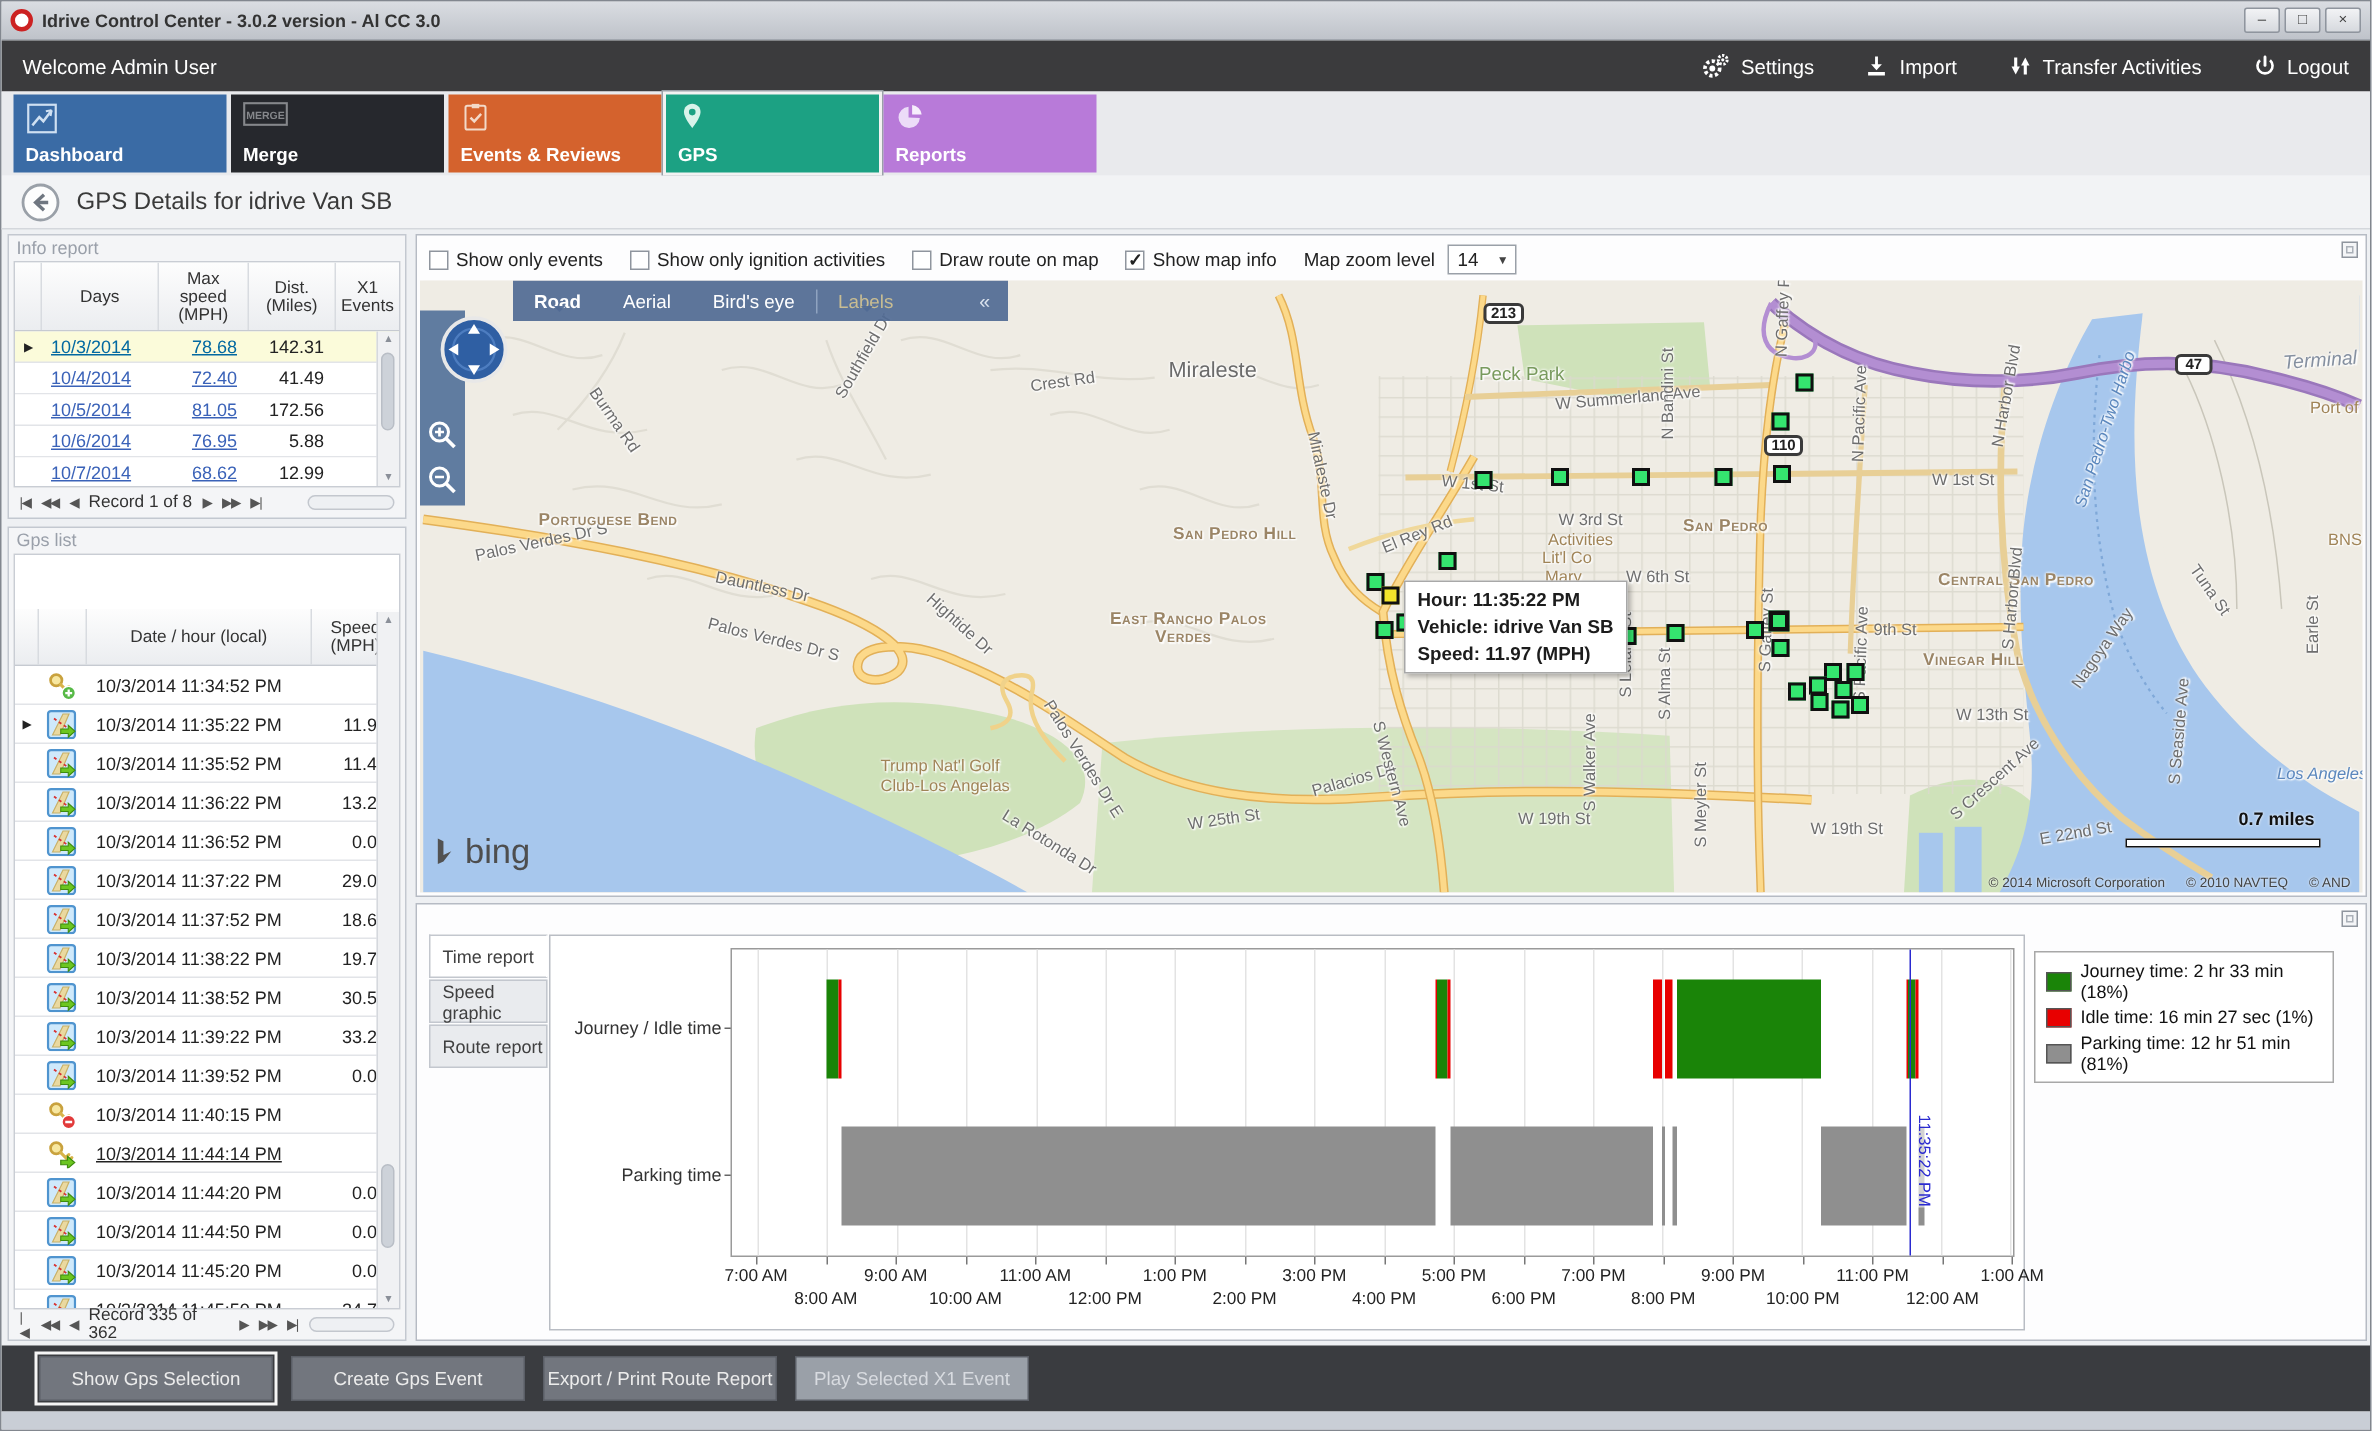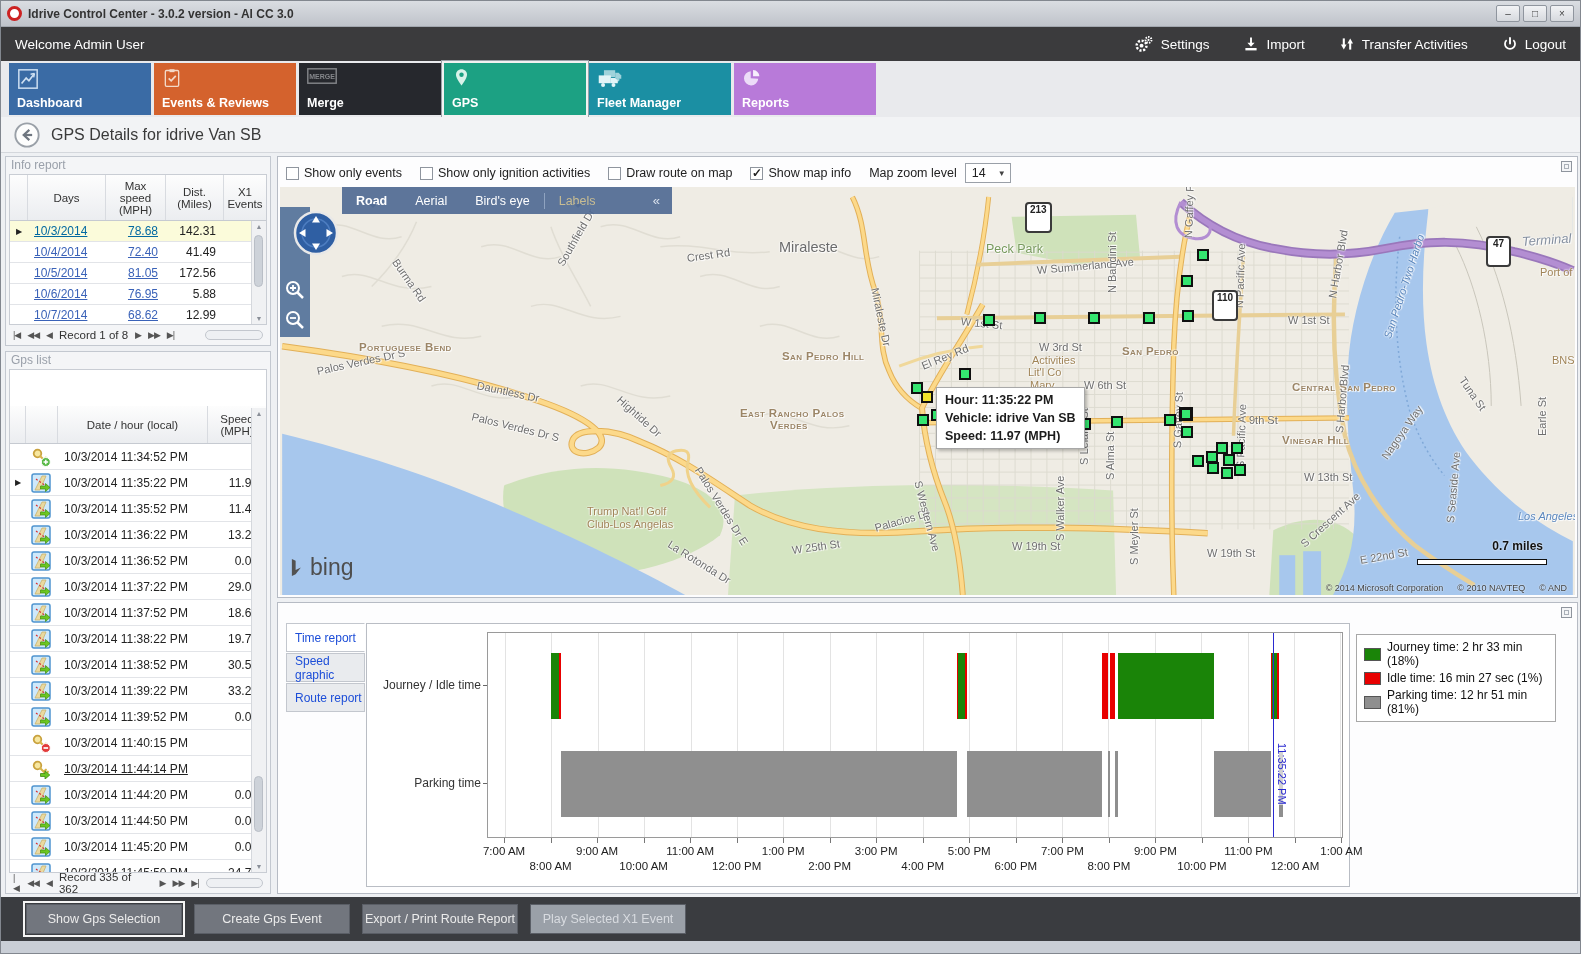--- a/index.html
+++ b/index.html
@@ -69,38 +69,38 @@
 .mlabel { position:absolute; white-space:nowrap; font-size:11px; color:#6e6e6e; transform-origin:0 50%; text-shadow:0 0 2px #fff, 0 0 2px #fff, 1px 1px 1px #fff; }
 .mlabel.area { color:#9b8566; font-variant:small-caps; font-weight:bold; font-size:11.5px; letter-spacing:.4px; }
 .mlabel.city { font-size:14.5px; color:#6b6b6b; }
 .mlabel.city2 { font-size:13px; color:#8590a0; font-style:italic; }
 .mlabel.poi { color:#a08457; font-size:11px; }
 .mlabel.park { color:#789a5d; font-size:12.5px; }
 .mlabel.water { color:#5b87bd; font-style:italic; }
 .marker { position:absolute; width:12px; height:12px; background:#35e56f; border:2px solid #101010; }
 .marker.sel { background:#f2e32b; z-index:5; }
 .marker.thick { border-width:3px; width:14px; height:14px; }
-.shield { position:absolute; min-width:25px; height:31px; padding:0 3px; background:#fff; border:2px solid #3a3a3a; border-radius:4px; font-weight:bold; font-size:10px; text-align:center; line-height:12px; color:#222;margin-left:36px; }
+.shield { position:absolute; min-width:25px; height:14px; padding:0 3px; background:#fff; border:2px solid #3a3a3a; border-radius:4px; font-weight:bold; font-size:10px; text-align:center; line-height:12px; color:#222; }
 .maptoolbar { position:absolute; left:62px; top:0; width:330px; height:27px; background:rgba(80,106,148,.92); display:flex; align-items:center; color:#fff; font-size:12.5px; }
 .mti { padding:0 14px; position:relative; cursor:pointer; }
 .mti.active { font-weight:bold; }
 .mti.active:after, .mti.disabled:after { content:""; position:absolute; left:45%; bottom:-4px; border:4px solid transparent; border-top-color:rgba(80,106,148,.92); }
 .mti.disabled { color:#c9bd92; }
 .mtisep { width:1px; height:16px; background:#8fa3c0; }
 .mtcollapse { margin-left:auto; padding-right:12px; font-size:13px; color:#dbe3ee; cursor:pointer; }
 .navstrip { position:absolute; left:0; top:20px; width:30px; height:130px; background:rgba(70,104,148,.85); }
 .zoombtn { position:absolute; left:4px; color:#fff; cursor:pointer; }
 .tooltip { position:absolute; background:#fff; border:1px solid #a8a8a8; box-shadow:2px 2px 3px rgba(0,0,0,.25); padding:3px 8px; font-weight:bold; font-size:12.5px; line-height:1.45; color:#1c1c1c; z-index:6; }
 .binglogo { position:absolute; left:10px; bottom:14px; display:flex; align-items:center; gap:5px; color:#4e4e4e; font-size:23px; z-index:4; }
 .scaletext { position:absolute; font-size:12px; font-weight:bold; color:#111; text-shadow:0 0 2px #fff; z-index:4; }
 .scalebar { position:absolute; width:130px; height:6px; background:#fff; border:1px solid #111; z-index:4; }
 .mapcopy { position:absolute; right:8px; bottom:2px; font-size:9px; color:#444; text-shadow:0 0 2px #fff; display:flex; gap:14px; z-index:4; }
 
 
-.ctab { position:absolute; left:8px; width:79px; height:29px; background:#e9ebee; border:1px solid #c3c7ce; font-size:12px; display:flex; align-items:center; padding-left:8px; color:#1d4ed8; cursor:pointer; }
+.ctab { position:absolute; left:8px; width:79px; height:29px; background:#e9ebee; border:1px solid #c3c7ce; font-size:12px; display:flex; align-items:center; padding-left:8px; color:#404040; cursor:pointer; }
 .ctab.active { background:#fff; border-right:1px solid #fff; z-index:2; }
 .chartbox { position:absolute; left:88px; top:20px; width:984px; height:264px; background:#fff; border:1px solid #b9bdc4; }
 #plot { position:absolute; left:120px; top:8px; width:856px; height:206px; border:1px solid #9a9a9a; }
 .vline { position:absolute; top:0; bottom:0; width:1px; background:#e3e3e3; }
 .bar { position:absolute; }
 .bar.journey { background:#1a8408; }
 .bar.idle { background:#e80000; }
 .bar.parking { background:#8f8f8f; }
 .rowlabel { position:absolute; left:2px; width:112px; text-align:right; font-size:12px; color:#333; }
 .rowtick { position:absolute; width:5px; height:1px; background:#666; }
@@ -186,66 +186,47 @@
     <div class="tab" id="tab0" style="background: rgb(58, 107, 165);">
       <span class="ticon">
           <svg viewBox="0 0 24 24" width="22" height="22">
             <rect x="2" y="2" width="20" height="20" fill="none" stroke="#cfe0f2" stroke-width="1.6"></rect>
             <path d="M5 17 L10 11 L13 14 L19 6" stroke="#cfe0f2" stroke-width="1.8" fill="none"></path>
             <path d="M19 6 l-4.2 .8 M19 6 l-.8 4.2" stroke="#cfe0f2" stroke-width="1.5"></path>
           </svg>
         </span>
       <span class="tlabel">Dashboard</span>
     </div>
+    <div class="tab" id="tab2" style="background: rgb(38, 40, 45);">
+      <span class="ticon">
+          <svg viewBox="0 0 30 16" width="30" height="16">
+            <rect x="0.8" y="0.8" width="28.4" height="14.4" fill="none" stroke="#85878b" stroke-width="1.4"></rect>
+            <text class="merge-txt" x="15" y="11" text-anchor="middle" font-size="7" font-weight="bold" fill="#85878b" font-family="Liberation Sans, sans-serif">MERGE</text>
+          </svg>
+        </span>
+      <span class="tlabel">Merge</span>
+    </div>
     <div class="tab" id="tab1" style="background: rgb(212, 98, 45);">
       <span class="ticon">
           <svg viewBox="0 0 24 24" width="20" height="20">
             <rect x="4" y="3" width="16" height="19" rx="1.5" fill="none" stroke="#f3d9c8" stroke-width="1.6"></rect>
             <rect x="9" y="1.5" width="6" height="3.5" fill="#f3d9c8"></rect>
             <path d="M8 12.5 l3 3 l5.5 -6" stroke="#f3d9c8" stroke-width="2" fill="none"></path>
           </svg>
         </span>
       <span class="tlabel">Events &amp; Reviews</span>
     </div>
-    <div class="tab" id="tab2" style="background: rgb(38, 40, 45);">
-      <span class="ticon">
-          <svg viewBox="0 0 30 16" width="30" height="16">
-            <rect x="0.8" y="0.8" width="28.4" height="14.4" fill="none" stroke="#85878b" stroke-width="1.4"></rect>
-            <text class="merge-txt" x="15" y="11" text-anchor="middle" font-size="7" font-weight="bold" fill="#85878b" font-family="Liberation Sans, sans-serif">MERGE</text>
-          </svg>
-        </span>
-      <span class="tlabel">Merge</span>
-    </div>
     <div class="tab selected" id="tab3" style="background: rgb(28, 161, 131);">
       <span class="ticon">
           <svg viewBox="0 0 24 24" width="19" height="19">
             <path d="M12 1.5 C8 1.5 5 4.5 5 8.5 c0 5 7 13.5 7 13.5 s7-8.5 7-13.5 c0-4 -3-7 -7-7 Z" fill="#d8f3ea"></path>
             <circle class="pin-hole" cx="12" cy="8.5" r="2.8" fill="#1ca183"></circle>
           </svg>
         </span>
       <span class="tlabel">GPS</span>
-    </div>
-    <div class="tab" id="tab4" style="background: rgb(27, 143, 163);">
-      <span class="ticon">
-          <svg viewBox="0 0 30 22" width="26" height="20">
-            <g fill="#9fd3db">
-              <rect x="8" y="2" width="13" height="8"></rect>
-              <path d="M21 5h4l3 3v4h-7z"></path>
-              <circle cx="12" cy="13" r="2"></circle>
-              <circle cx="24" cy="13" r="2"></circle>
-            </g>
-            <g fill="#e2f4f7">
-              <rect x="2" y="8" width="14" height="9"></rect>
-              <path d="M16 11h5l3 3v3h-8z"></path>
-              <circle cx="7" cy="19" r="2.3"></circle>
-              <circle cx="19" cy="19" r="2.3"></circle>
-            </g>
-          </svg>
-        </span>
-      <span class="tlabel">Fleet Manager</span>
     </div>
     <div class="tab" id="tab5" style="background: rgb(184, 122, 217);">
       <span class="ticon">
           <svg viewBox="0 0 24 24" width="19" height="19">
             <path d="M11 4 a9 9 0 1 0 9.5 9.5 L11 13 Z" fill="#ecdcf8"></path>
             <path d="M14 2.5 a9 9 0 0 1 8 8 L14 10.5 Z" fill="#f6eefc"></path>
           </svg>
         </span>
       <span class="tlabel">Reports</span>
     </div>

